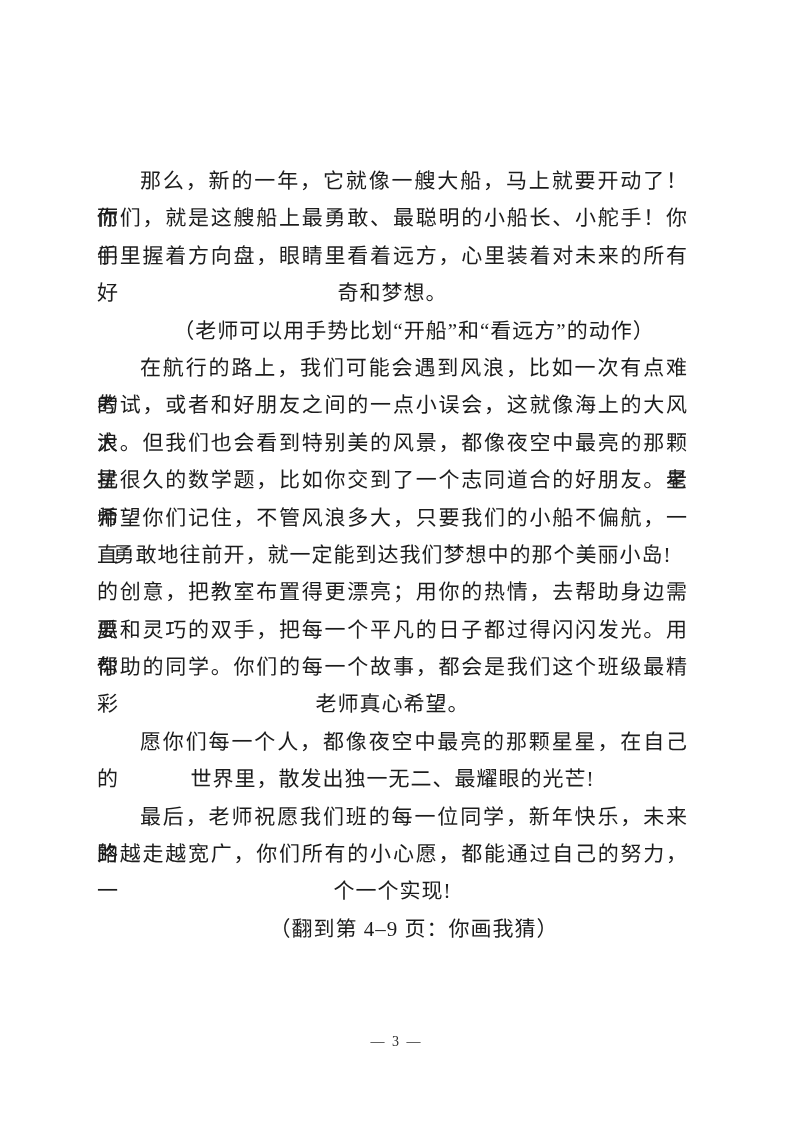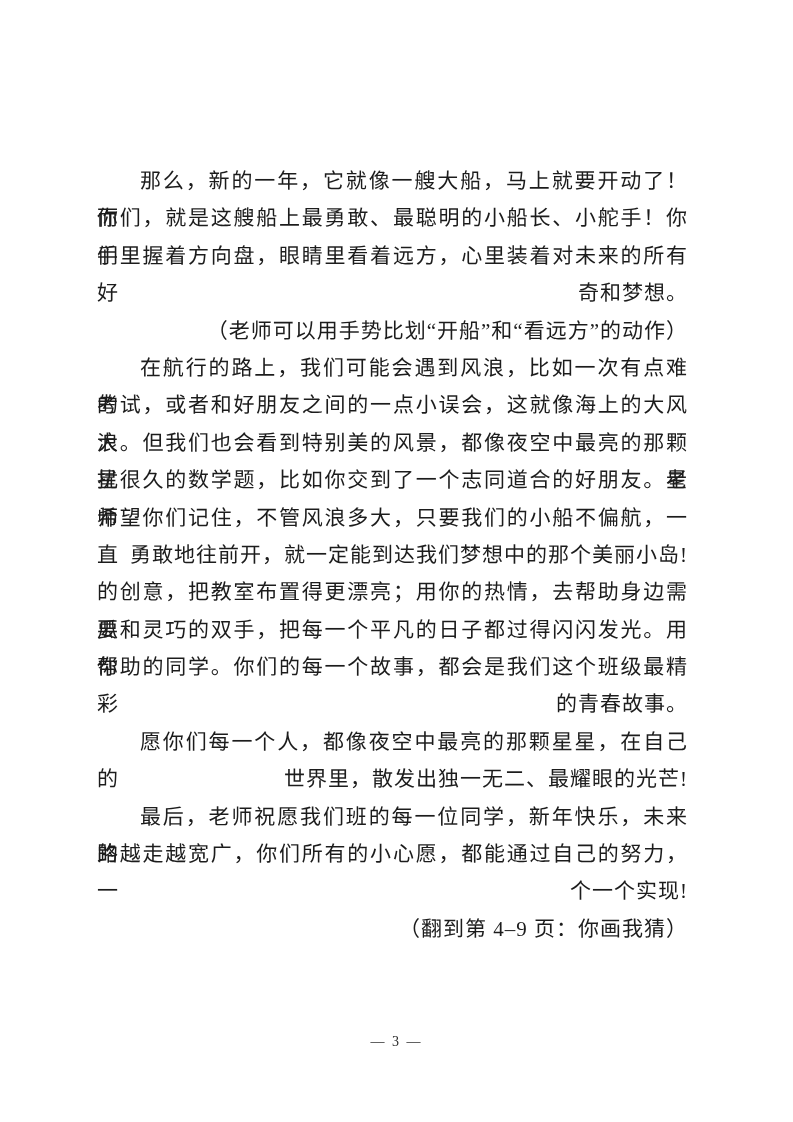--- a/index.html
+++ b/index.html
@@ -21,21 +21,21 @@
     position: absolute;
     left: 97px;
     top: 163px;
     width: 591px;
   }
   .line {
     height: 37.4px;
     line-height: 37.4px;
     font-size: 21px;
     letter-spacing: 1px;
-    text-align: right;
+    text-align: center;
   }
   .line.j {
     text-align: justify;
     text-align-last: justify;
   }
   .line.i {
     text-indent: 43px;
   }
   .page-footer {
     position: absolute;
@@ -60,21 +60,21 @@
     <div class="line i">（老师可以用手势比划“开船”和“看远方”的动作）</div>
     <div class="line j i">在航行的路上，我们可能会遇到风浪，比如一次有点难的</div>
     <div class="line j">考试，或者和好朋友之间的一点小误会，这就像海上的大风大</div>
     <div class="line j">浪。但我们也会看到特别美的风景，都像夜空中最亮的那颗星星</div>
     <div class="line j">扰很久的数学题，比如你交到了一个志同道合的好朋友。老师</div>
     <div class="line j">希望你们记住，不管风浪多大，只要我们的小船不偏航，一直</div>
     <div class="line">勇敢地往前开，就一定能到达我们梦想中的那个美丽小岛!</div>
     <div class="line j">的创意，把教室布置得更漂亮；用你的热情，去帮助身边需要</div>
     <div class="line j">瓜和灵巧的双手，把每一个平凡的日子都过得闪闪发光。用你</div>
     <div class="line j">帮助的同学。你们的每一个故事，都会是我们这个班级最精彩</div>
-    <div class="line">的青春故事。</div>
+    <div class="line">老师真心希望。</div>
     <div class="line j i">愿你们每一个人，都像夜空中最亮的那颗星星，在自己的</div>
     <div class="line">世界里，散发出独一无二、最耀眼的光芒!</div>
     <div class="line j i">最后，老师祝愿我们班的每一位同学，新年快乐，未来的</div>
     <div class="line j">路越走越宽广，你们所有的小心愿，都能通过自己的努力，一</div>
     <div class="line">个一个实现!</div>
     <div class="line i">（翻到第 4–9 页：你画我猜）</div>
   </main>
 
   <footer class="page-footer">
     <span>— 3 —</span>

